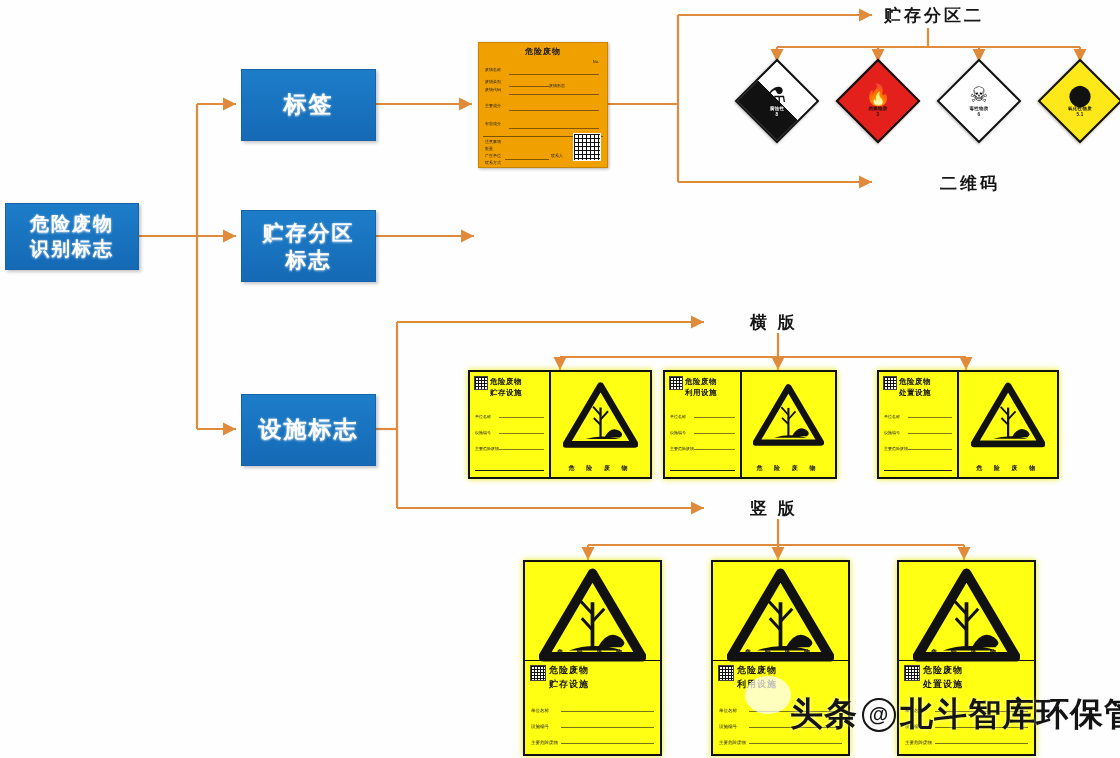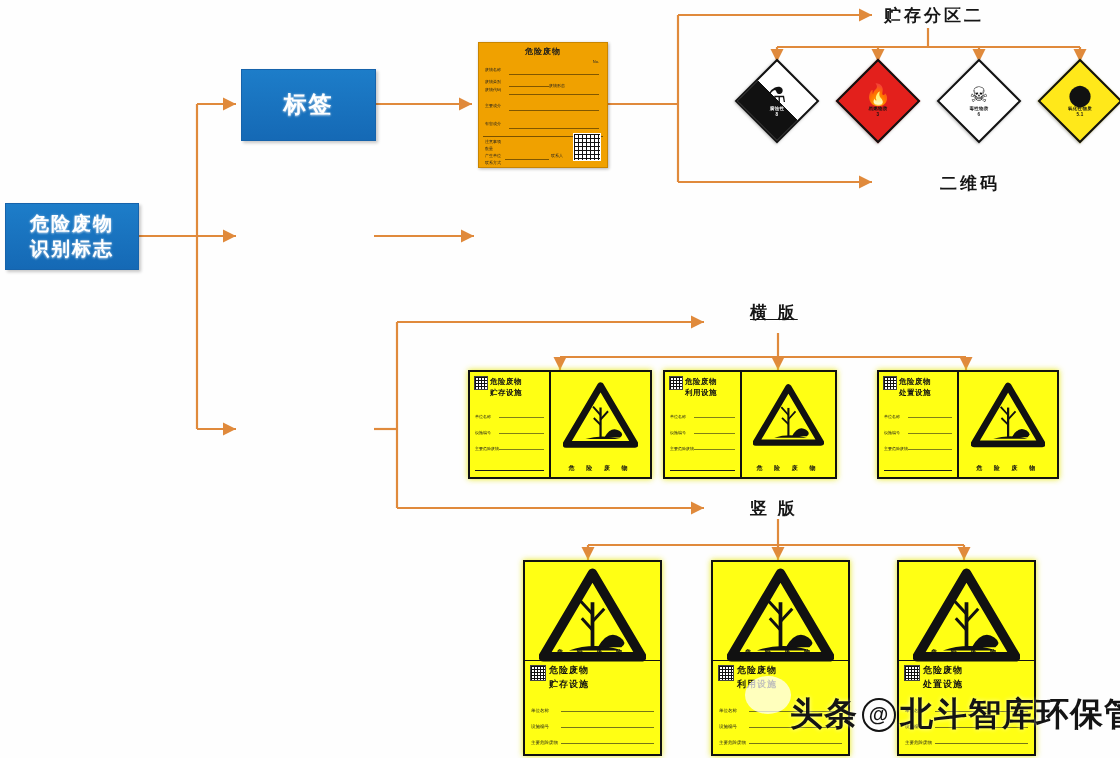--- a/index.html
+++ b/index.html
@@ -36,21 +36,21 @@
   #node-facility{left:241px;top:394px;width:133px;height:70px;font-size:23px;}
 
   
   .caption{
     position:absolute;color:#161616;font-weight:bold;font-size:17px;
     letter-spacing:3px;white-space:nowrap;
     text-shadow:0 1px 1px rgba(255,255,255,.7);
   }
   #cap-hazard{left:884px;top:4px;}
   #cap-qr{left:940px;top:172px;}
-  #cap-horiz{left:750px;top:301px;text-decoration:underline;}
+  #cap-horiz{left:750px;top:311px;}
   #cap-vert{left:750px;top:497px;}
 
   
   #card-label{
     position:absolute;left:478px;top:42px;width:128px;height:124px;
     background:#f0a100;border:1px solid #c98500;box-shadow:1px 1px 3px rgba(0,0,0,.3);
     overflow:hidden;
   }
   #card-label .lbl-title{
     position:absolute;left:0;right:0;top:3px;text-align:center;
@@ -244,20 +244,27 @@
     </g>
   </svg>
 
   <div class="node" id="node-root">
     <span>危险废物
 识别标志</span>
   </div>
   <div class="node" id="node-label">
     <span>标签</span>
   </div>
+  <div class="node" id="node-zone">
+    <span>贮存分区
+标志</span>
+  </div>
+  <div class="node" id="node-facility">
+    <span>设施标志</span>
+  </div>
 
   <div class="caption" id="cap-hazard">贮存分区二</div>
   <div class="caption" id="cap-qr">二维码</div>
   <div class="caption" id="cap-horiz">横 版</div>
   <div class="caption" id="cap-vert">竖 版</div>
 
   <div id="card-label">
     <div class="lbl-title">危险废物</div>
     <div class="lbl-sub">No.</div>
 

